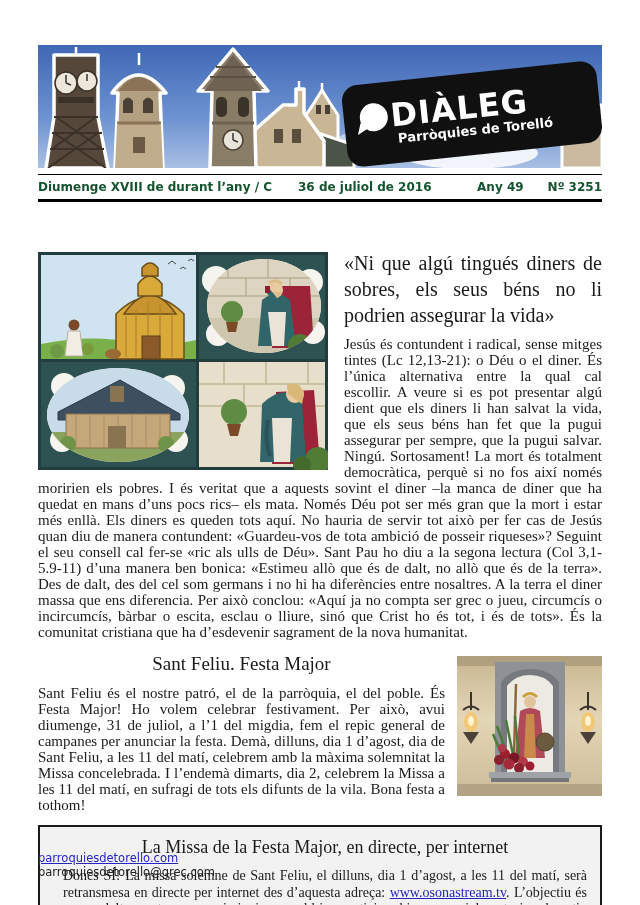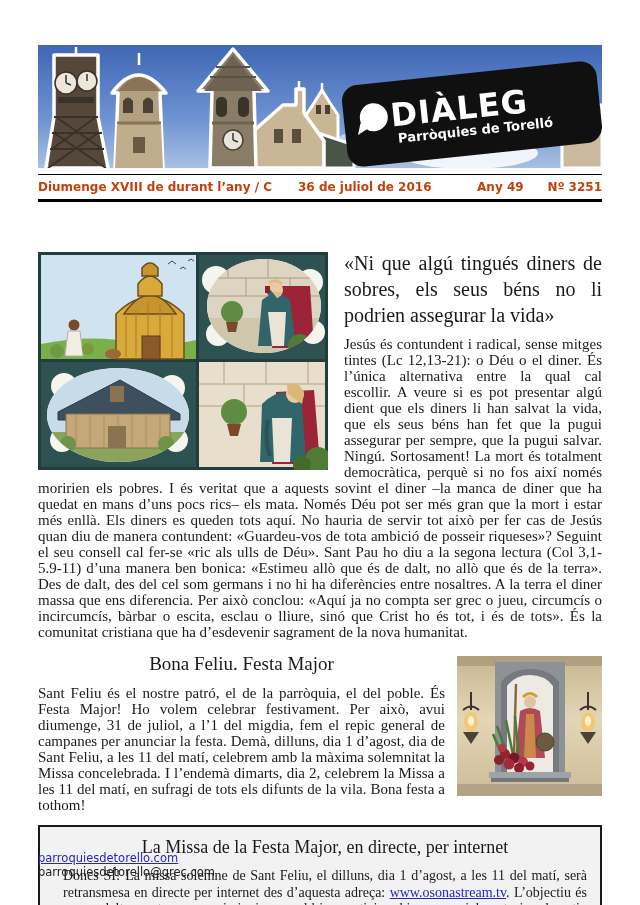--- a/index.html
+++ b/index.html
@@ -60,21 +60,21 @@
   }
 
   
   .masthead{
     margin:6px 38px 0 38px;
     border-top:1px solid #000;
     border-bottom:3px solid #000;
     padding:5px 0 5px 0;
     display:flex;align-items:baseline;
     font-family:"DejaVu Sans", sans-serif;
-    font-weight:bold;font-size:12px;color:#c2410c;
+    font-weight:bold;font-size:12px;color:#14532d;
     white-space:nowrap;
   }
   .masthead .date{margin-left:26px;}
   .masthead .spacer{flex:1;}
   .masthead .issue{margin-left:24px;}
 
   
   .article-gospel{margin-top:48px;}
   .comic{float:left;width:290px;height:218px;margin:2px 16px 8px 0;}
   .headline{
@@ -359,21 +359,21 @@
       </g>
 
       <g>
         <path d="M131,36 L131,54 M123,54 Q131,47 139,54" stroke="#3a342c" stroke-width="2" fill="none"></path>
         <ellipse cx="131" cy="66" rx="7" ry="10" fill="#f0c878"></ellipse>
         <ellipse cx="131" cy="65" rx="3" ry="5" fill="#fff3d0"></ellipse>
         <path d="M123,76 L139,76 L131,88 Z" fill="#4a4238"></path>
       </g>
     </svg>
 
-    <h2 class="section-heading">Bona Feliu. Festa Major</h2>
+    <h2 class="section-heading">Sant Feliu. Festa Major</h2>
     <p class="body-text">Sant Feliu és el nostre patró, el de la parròquia, el del poble. És Festa Major! Ho volem celebrar festivament. Per això, avui diumenge, 31 de juliol, a l’1 del migdia, fem el repic general de campanes per anunciar la festa. Demà, dilluns, dia 1 d’agost, dia de Sant Feliu, a les 11 del matí, celebrem amb la màxima solemnitat la Missa concelebrada. I l’endemà dimarts, dia 2, celebrem la Missa a les 11 del matí, en sufragi de tots els difunts de la vila. Bona festa a tothom!</p>
   </div>
 
   <div class="content notice-box">
     <h3 class="notice-title">La Missa de la Festa Major, en directe, per internet</h3>
     <p class="notice-body"><span>Doncs SÍ! La missa solemne de Sant Feliu, el dilluns, dia 1 d’agost, a les 11 del matí, serà retransmesa en directe per internet des d’aquesta adreça: </span><a class="inline-link" href="#">www.osonastream.tv</a><span>. L’objectiu és que malalts, gent gran o qui sigui que voldrien participar-hi –presencialment– i, pel motiu que sigui, no poden fer-ho, puguin seguir la celebració per internet. És la celebració de casa, la del poble… La de la Festa Major!</span></p>
   </div>
 
   <div class="footer">
     <a href="#">parroquiesdetorello.com</a>

